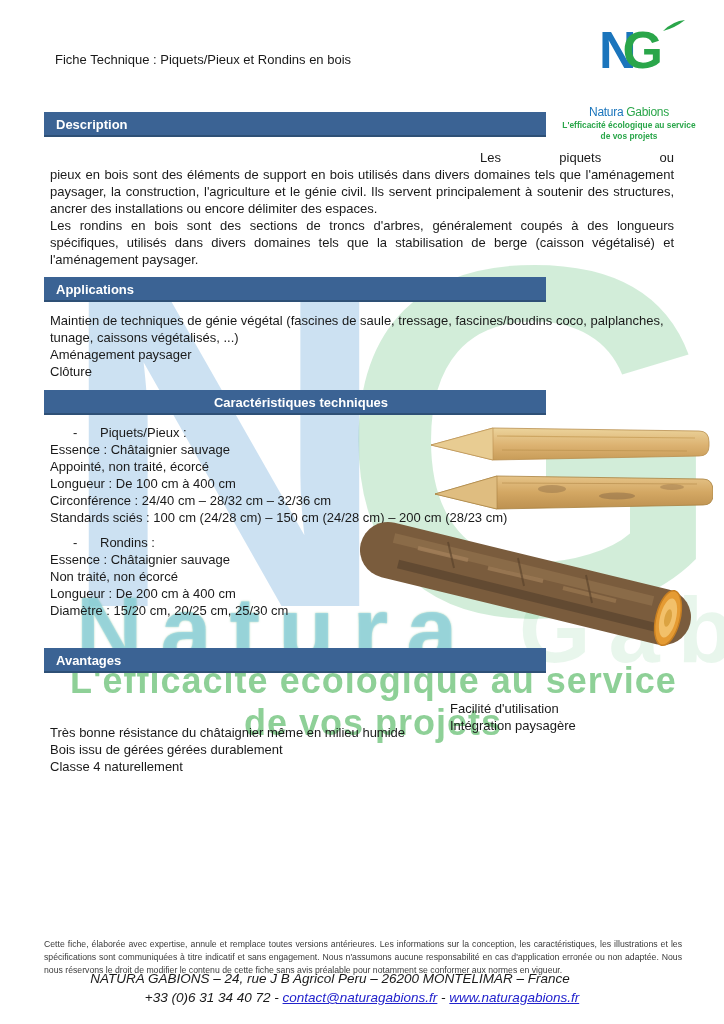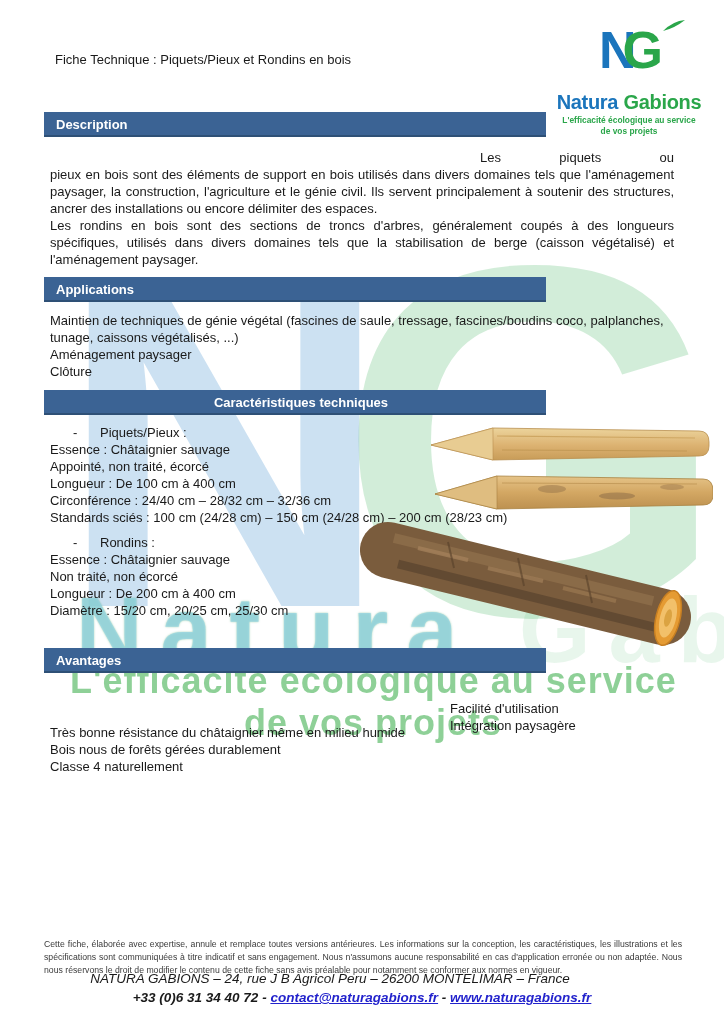--- a/index.html
+++ b/index.html
@@ -19,21 +19,21 @@
   .wm-tag2{position:absolute;left:244px;top:702px;font-size:36px;font-weight:bold;color:rgba(66,176,82,0.60);white-space:nowrap;letter-spacing:1px;}
   
   .content{position:absolute;inset:0;z-index:2;padding-left:36px;}
   .page-title{position:absolute;left:55px;top:52px;font-size:13px;}
   
   .logo{position:absolute;left:543px;top:10px;width:172px;text-align:center;}
   .logo-letters{position:relative;height:80px;font-weight:bold;font-size:52px;line-height:80px;letter-spacing:-4px;}
   .logo-n{color:var(--logo-blue,#1b75bc);}
   .logo-g{color:var(--logo-green,#2aa64a);margin-left:-10px;}
   .leaf{position:absolute;left:112px;top:6px;width:34px;height:22px;}
-  .logo-name{font-size:20px;font-weight:bold;letter-spacing:-0.3px;margin-top:1px;white-space:nowrap;}
+  .logo-name{font-size:12px;font-weight:normal;letter-spacing:-0.3px;margin-top:15px;white-space:nowrap;}
   .logo-name .blue{color:var(--logo-blue,#1b75bc);}
   .logo-name .green{color:var(--logo-green,#2aa64a);}
   .logo-tagline{font-size:8.4px;font-weight:bold;color:var(--logo-green,#2aa64a);line-height:1.3;margin-top:1px;}
   
   .bar{position:absolute;left:44px;width:502px;height:25px;background:var(--bar-blue,#3b6394);
        border-bottom:2px solid #2e5076;color:#fff;font-weight:bold;font-size:13px;line-height:25px;padding-left:12px;box-sizing:border-box;}
   .bar-description{top:112px;}
   .bar-applications{top:277px;}
   .bar-caracteristiques{top:390px;text-align:center;}
   .bar-avantages{top:648px;}
@@ -51,21 +51,21 @@
   .bullet-dash{display:inline-block;width:27px;}
   .av-left{position:absolute;left:50px;top:724px;width:398px;}
   .av-right{position:absolute;left:450px;top:700px;width:230px;}
   
   .photo{position:absolute;}
   .photo-piquets{left:427px;top:421px;width:286px;height:100px;}
   .photo-rondins{left:358px;top:520px;width:345px;height:132px;}
   
   .disclaimer{position:absolute;left:44px;top:938px;width:638px;font-size:8.7px;line-height:13px;color:#3a3a3a;text-align:justify;}
   .address{position:absolute;left:0;top:971px;width:660px;text-align:center;font-size:13.5px;font-style:italic;}
-  .contact{position:absolute;left:0;top:990px;width:724px;text-align:center;font-size:13.5px;font-style:italic;font-weight:bold;}
+  .contact{position:absolute;left:0;top:990px;width:724px;text-align:center;font-size:13.5px;font-style:italic;}
   .contact a{color:var(--link-blue,#2222cc);text-decoration:underline;}
 </style>
 </head>
 <body>
 
 <div class="page">
 
   <div class="watermark">
     <span class="wm-letter wm-n">N</span>
     <span class="wm-letter wm-g">G</span>
@@ -163,21 +163,21 @@
       <line x1="160" y1="38" x2="166" y2="66" stroke="#57402a" stroke-width="2" opacity="0.6"></line>
       <line x1="228" y1="55" x2="234" y2="83" stroke="#57402a" stroke-width="2" opacity="0.6"></line>
       <ellipse cx="310" cy="98" rx="12" ry="28" transform="rotate(13.7 310 98)" fill="#e59b33" stroke="#c77f22" stroke-width="1.5"></ellipse>
       <ellipse cx="310" cy="98" rx="8" ry="20" transform="rotate(13.7 310 98)" fill="#f2c06a"></ellipse>
       <ellipse cx="310" cy="98" rx="3.5" ry="9" transform="rotate(13.7 310 98)" fill="#dba342"></ellipse>
     </svg>
 
     <div class="bar bar-avantages">Avantages</div>
     <div class="btxt av-left">
       <div>Très bonne résistance du châtaignier même en milieu humide</div>
-      <div>Bois nous de forêts gérées durablement</div>
+      <div>Bois issu de gérées gérées durablement</div>
       <div>Classe 4 naturellement</div>
     </div>
     <div class="btxt av-right">
       <div>Facilité d'utilisation</div>
       <div>Intégration paysagère</div>
     </div>
 
     <div class="disclaimer">Cette fiche, élaborée avec expertise, annule et remplace toutes versions antérieures. Les informations sur la conception, les caractéristiques, les illustrations et les spécifications sont communiquées à titre indicatif et sans engagement. Nous n'assumons aucune responsabilité en cas d'application erronée ou non adaptée. Nous nous réservons le droit de modifier le contenu de cette fiche sans avis préalable pour notamment se conformer aux normes en vigueur.</div>
     <div class="address">NATURA GABIONS – 24, rue J B Agricol Peru – 26200 MONTELIMAR – France</div>
     <div class="contact"><span>+33 (0)6 31 34 40 72</span><span> - </span><a href="#">contact@naturagabions.fr</a><span> - </span><a href="#">www.naturagabions.fr</a></div>

